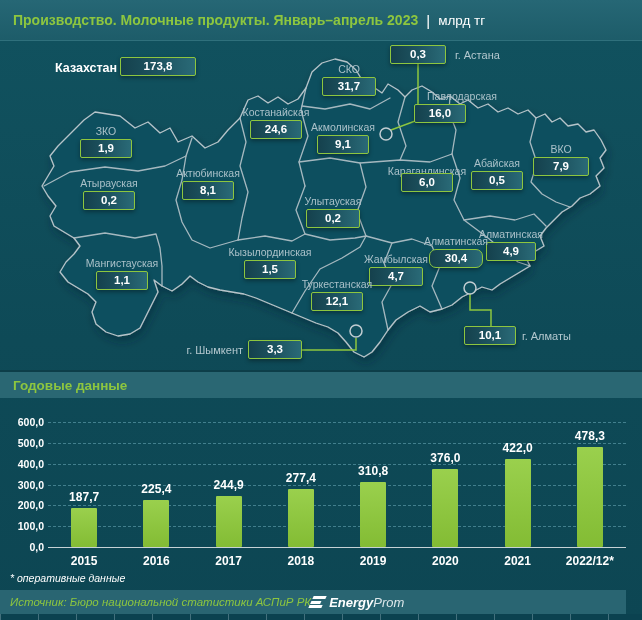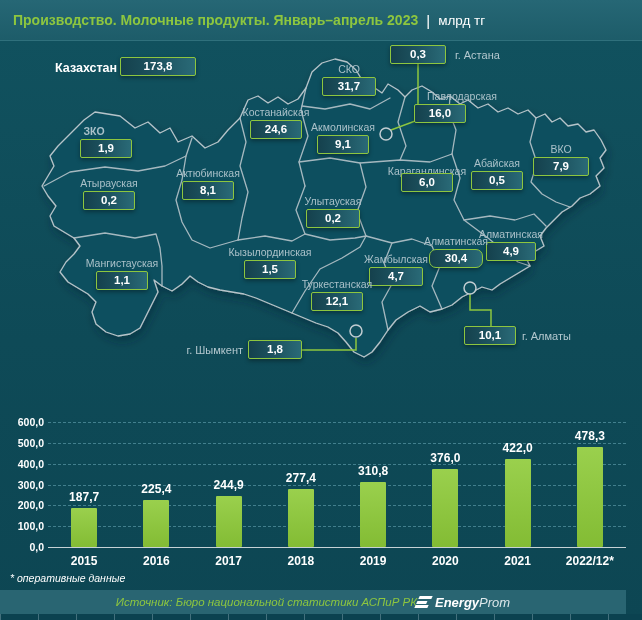--- a/index.html
+++ b/index.html
@@ -40,21 +40,21 @@
   .bar-col { position:absolute; bottom:0; height:125px; }
   .bar { position:absolute; bottom:0; left:50%; transform:translateX(-50%); width:26px;
          background:linear-gradient(180deg,#9ad04d,#83bc34); border-radius:1px; }
   .bar-value { position:absolute; left:0; right:0; text-align:center;
                color:#fff; font-weight:bold; font-size:12px; }
   .x-label { position:absolute; top:132px; text-align:center; color:#fff; font-weight:bold; font-size:12px; }
   .footnote { position:absolute; left:10px; top:174px; color:#fff; font-style:italic; font-size:10.5px; }
 
   
   .footer { position:absolute; top:590px; left:0; right:16px; height:24px; background:#296572;
-            display:flex; align-items:center; justify-content:center; padding:0 10px; }
+            display:flex; align-items:center; justify-content:flex-start; padding:0 10px; }
   .source { color:#8dc63f; font-style:italic; font-size:11.5px; }
   .logo { display:flex; align-items:center; gap:5px; }
   .logo-bars { display:flex; flex-direction:column; gap:1.5px; transform:skewX(-24deg); }
   .logo-bars i { display:block; height:3px; background:#fff; }
   .logo-bars i:nth-child(1){ width:13px; } .logo-bars i:nth-child(2){ width:10px; } .logo-bars i:nth-child(3){ width:13px; }
   .logo-energy { color:#fff; font-weight:bold; font-style:italic; font-size:13px; }
   .logo-prom { color:#dde8eb; font-style:italic; font-size:13px; }
   .bottom-strip { position:absolute; top:614px; left:0; right:0; height:6px; background:#0b4250;
                   background-image:repeating-linear-gradient(90deg, rgba(175,200,210,.35) 0 1px, transparent 1px 38px); }
 </style>
@@ -117,21 +117,21 @@
       <div class="rlabel" style="left: 349px; top: 63px; transform: translateX(-50%);">СКО</div>
       <div class="vbox" style="left: 322px; top: 77px; width: 54px;">31,7</div>
       <div class="rlabel" style="left: 276px; top: 106px; transform: translateX(-50%);">Костанайская</div>
       <div class="vbox" style="left: 250px; top: 120px; width: 52px;">24,6</div>
       <div class="rlabel" style="left: 343px; top: 121px; transform: translateX(-50%);">Акмолинская</div>
       <div class="vbox" style="left: 317px; top: 135px; width: 52px;">9,1</div>
       <div class="rlabel" style="left: 440px; top: 90px; transform: translateX(-50%); padding-left: 44px;">Павлодарская</div>
       <div class="vbox" style="left: 414px; top: 104px; width: 52px;">16,0</div>
       <div class="rlabel city" style="left: 455px; top: 49px;">г. Астана</div>
       <div class="vbox" style="left: 390px; top: 45px; width: 56px;">0,3</div>
-      <div class="rlabel" style="left: 94px; top: 125px; transform: translateX(-50%); font-weight: bold;">ЗКО</div>
+      <div class="rlabel" style="left: 106px; top: 125px; transform: translateX(-50%);">ЗКО</div>
       <div class="vbox" style="left: 80px; top: 139px; width: 52px;">1,9</div>
       <div class="rlabel" style="left: 109px; top: 177px; transform: translateX(-50%);">Атырауская</div>
       <div class="vbox" style="left: 83px; top: 191px; width: 52px;">0,2</div>
       <div class="rlabel" style="left: 208px; top: 167px; transform: translateX(-50%);">Актюбинская</div>
       <div class="vbox" style="left: 182px; top: 181px; width: 52px;">8,1</div>
       <div class="rlabel" style="left: 122px; top: 257px; transform: translateX(-50%);">Мангистауская</div>
       <div class="vbox" style="left: 96px; top: 271px; width: 52px;">1,1</div>
       <div class="rlabel" style="left: 427px; top: 165px; transform: translateX(-50%);">Карагандинская</div>
       <div class="vbox" style="left: 401px; top: 173px; width: 52px;">6,0</div>
       <div class="rlabel" style="left: 333px; top: 195px; transform: translateX(-50%);">Улытауская</div>
@@ -144,25 +144,28 @@
       <div class="vbox" style="left: 244px; top: 260px; width: 52px;">1,5</div>
       <div class="rlabel" style="left: 511px; top: 228px; transform: translateX(-50%);">Алматинская</div>
       <div class="vbox" style="left: 486px; top: 242px; width: 50px;">4,9</div>
       <div class="rlabel" style="left: 456px; top: 235px; transform: translateX(-50%);">Алматинская</div>
       <div class="vbox" style="left: 429px; top: 249px; width: 54px; border-radius: 7px;">30,4</div>
       <div class="rlabel" style="left: 396px; top: 253px; transform: translateX(-50%);">Жамбылская</div>
       <div class="vbox" style="left: 369px; top: 267px; width: 54px;">4,7</div>
       <div class="rlabel" style="left: 337px; top: 278px; transform: translateX(-50%);">Туркестанская</div>
       <div class="vbox" style="left: 311px; top: 292px; width: 52px;">12,1</div>
       <div class="rlabel city" style="right: 399px; top: 344px;">г. Шымкент</div>
-      <div class="vbox" style="left: 248px; top: 340px; width: 54px;">1,8</div>
+      <div class="vbox" style="left: 248px; top: 340px; width: 54px;">3,3</div>
       <div class="rlabel city" style="left: 522px; top: 330px;">г. Алматы</div>
       <div class="vbox" style="left: 464px; top: 326px; width: 52px;">10,1</div>
     </div>
 
+  <div class="band">
+    <span class="band-title">Годовые данные</span>
+  </div>
 
   <div class="chart-sec">
     <div class="plot" id="plot">
         <div class="gridline" style="top: 0px;"></div>
         <div class="ylab" style="top: -6px;">600,0</div>
         <div class="gridline" style="top: 20.8333px;"></div>
         <div class="ylab" style="top: 14.8333px;">500,0</div>
         <div class="gridline" style="top: 41.6667px;"></div>
         <div class="ylab" style="top: 35.6667px;">400,0</div>
         <div class="gridline" style="top: 62.5px;"></div>

